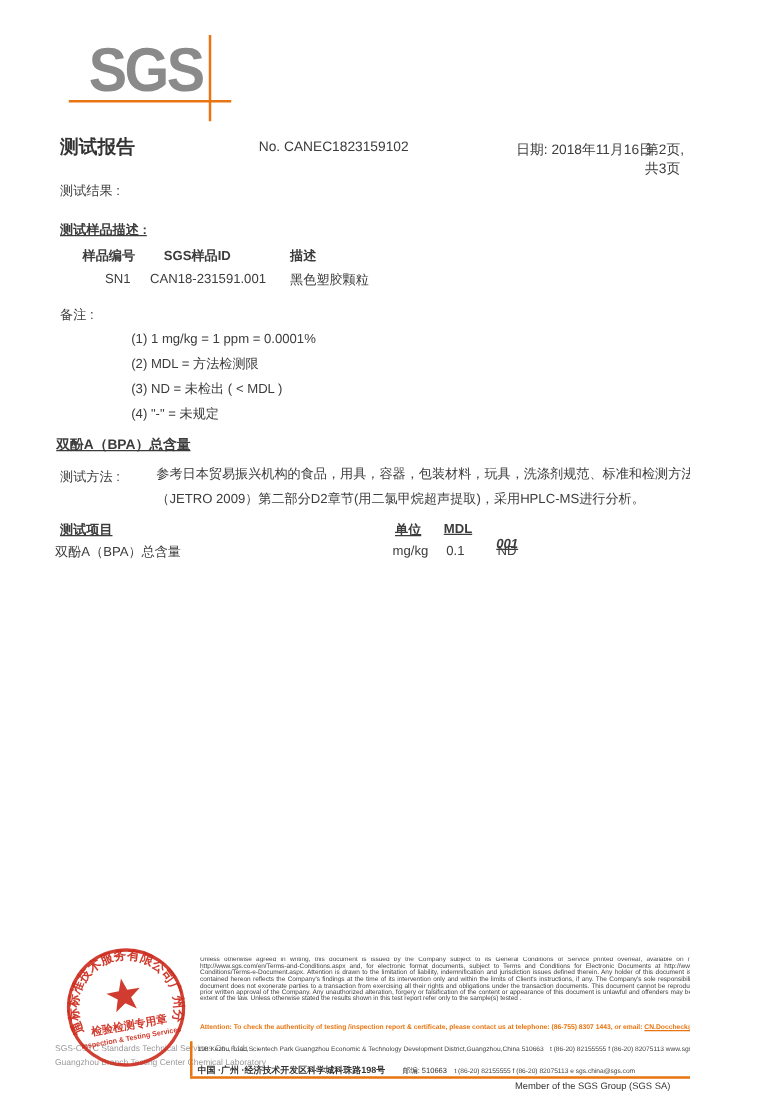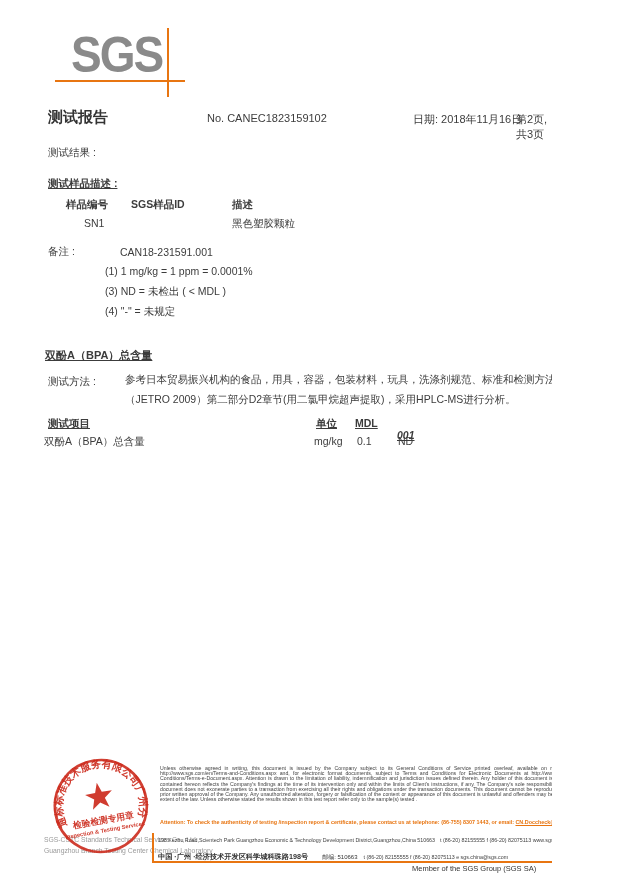--- a/index.html
+++ b/index.html
@@ -21,21 +21,21 @@
 
   .label { font-size:10.5px; }
   .results-label { position:absolute; left:48px; top:146px; }
   .sample-heading { position:absolute; left:48px; top:177px; font-size:10.5px; font-weight:bold; text-decoration:underline; }
 
   
   .st-h1 { position:absolute; left:66px; top:198px; font-size:10.5px; font-weight:bold; }
   .st-h2 { position:absolute; left:131px; top:198px; font-size:10.5px; font-weight:bold; }
   .st-h3 { position:absolute; left:232px; top:198px; font-size:10.5px; font-weight:bold; }
   .st-c1 { position:absolute; left:84px;  top:217px; font-size:10.5px; }
-  .st-c2 { position:absolute; left:120px; top:217px; font-size:10.5px;margin-top:29px; }
+  .st-c2 { position:absolute; left:120px; top:217px; font-size:10.5px; }
   .st-c3 { position:absolute; left:232px; top:217px; font-size:10.5px; }
 
   .remarks-label { position:absolute; left:48px; top:245px; }
   .remarks { position:absolute; left:105px; top:261px; font-size:10.5px; line-height:20px; }
 
   .analyte-heading { position:absolute; left:45px; top:348px; font-size:11px; font-weight:bold; text-decoration:underline; }
 
   .method-label { position:absolute; left:48px; top:375px; }
   .method-text { position:absolute; left:125px; top:369px; width:450px; font-size:10.5px; line-height:20px; }
 
@@ -87,20 +87,21 @@
   <div class="st-h1">样品编号</div>
   <div class="st-h2">SGS样品ID</div>
   <div class="st-h3">描述</div>
   <div class="st-c1">SN1</div>
   <div class="st-c2">CAN18-231591.001</div>
   <div class="st-c3">黑色塑胶颗粒</div>
 
   <div class="remarks-label label">备注 :</div>
   <div class="remarks">
     <div>(1) 1 mg/kg = 1 ppm = 0.0001%</div>
+    <div>(2) MDL = 方法检测限</div>
     <div>(3) ND = 未检出 ( &lt; MDL )</div>
     <div>(4) "-" = 未规定</div>
   </div>
 
   <div class="analyte-heading">双酚A（BPA）总含量</div>
   <div class="method-label label">测试方法 :</div>
   <div class="method-text">参考日本贸易振兴机构的食品，用具，容器，包装材料，玩具，洗涤剂规范、标准和检测方法（JETRO 2009）第二部分D2章节(用二氯甲烷超声提取)，采用HPLC-MS进行分析。</div>
 
   <div class="rt-h rt-h1">测试项目</div>
   <div class="rt-h rt-h2">单位</div>

